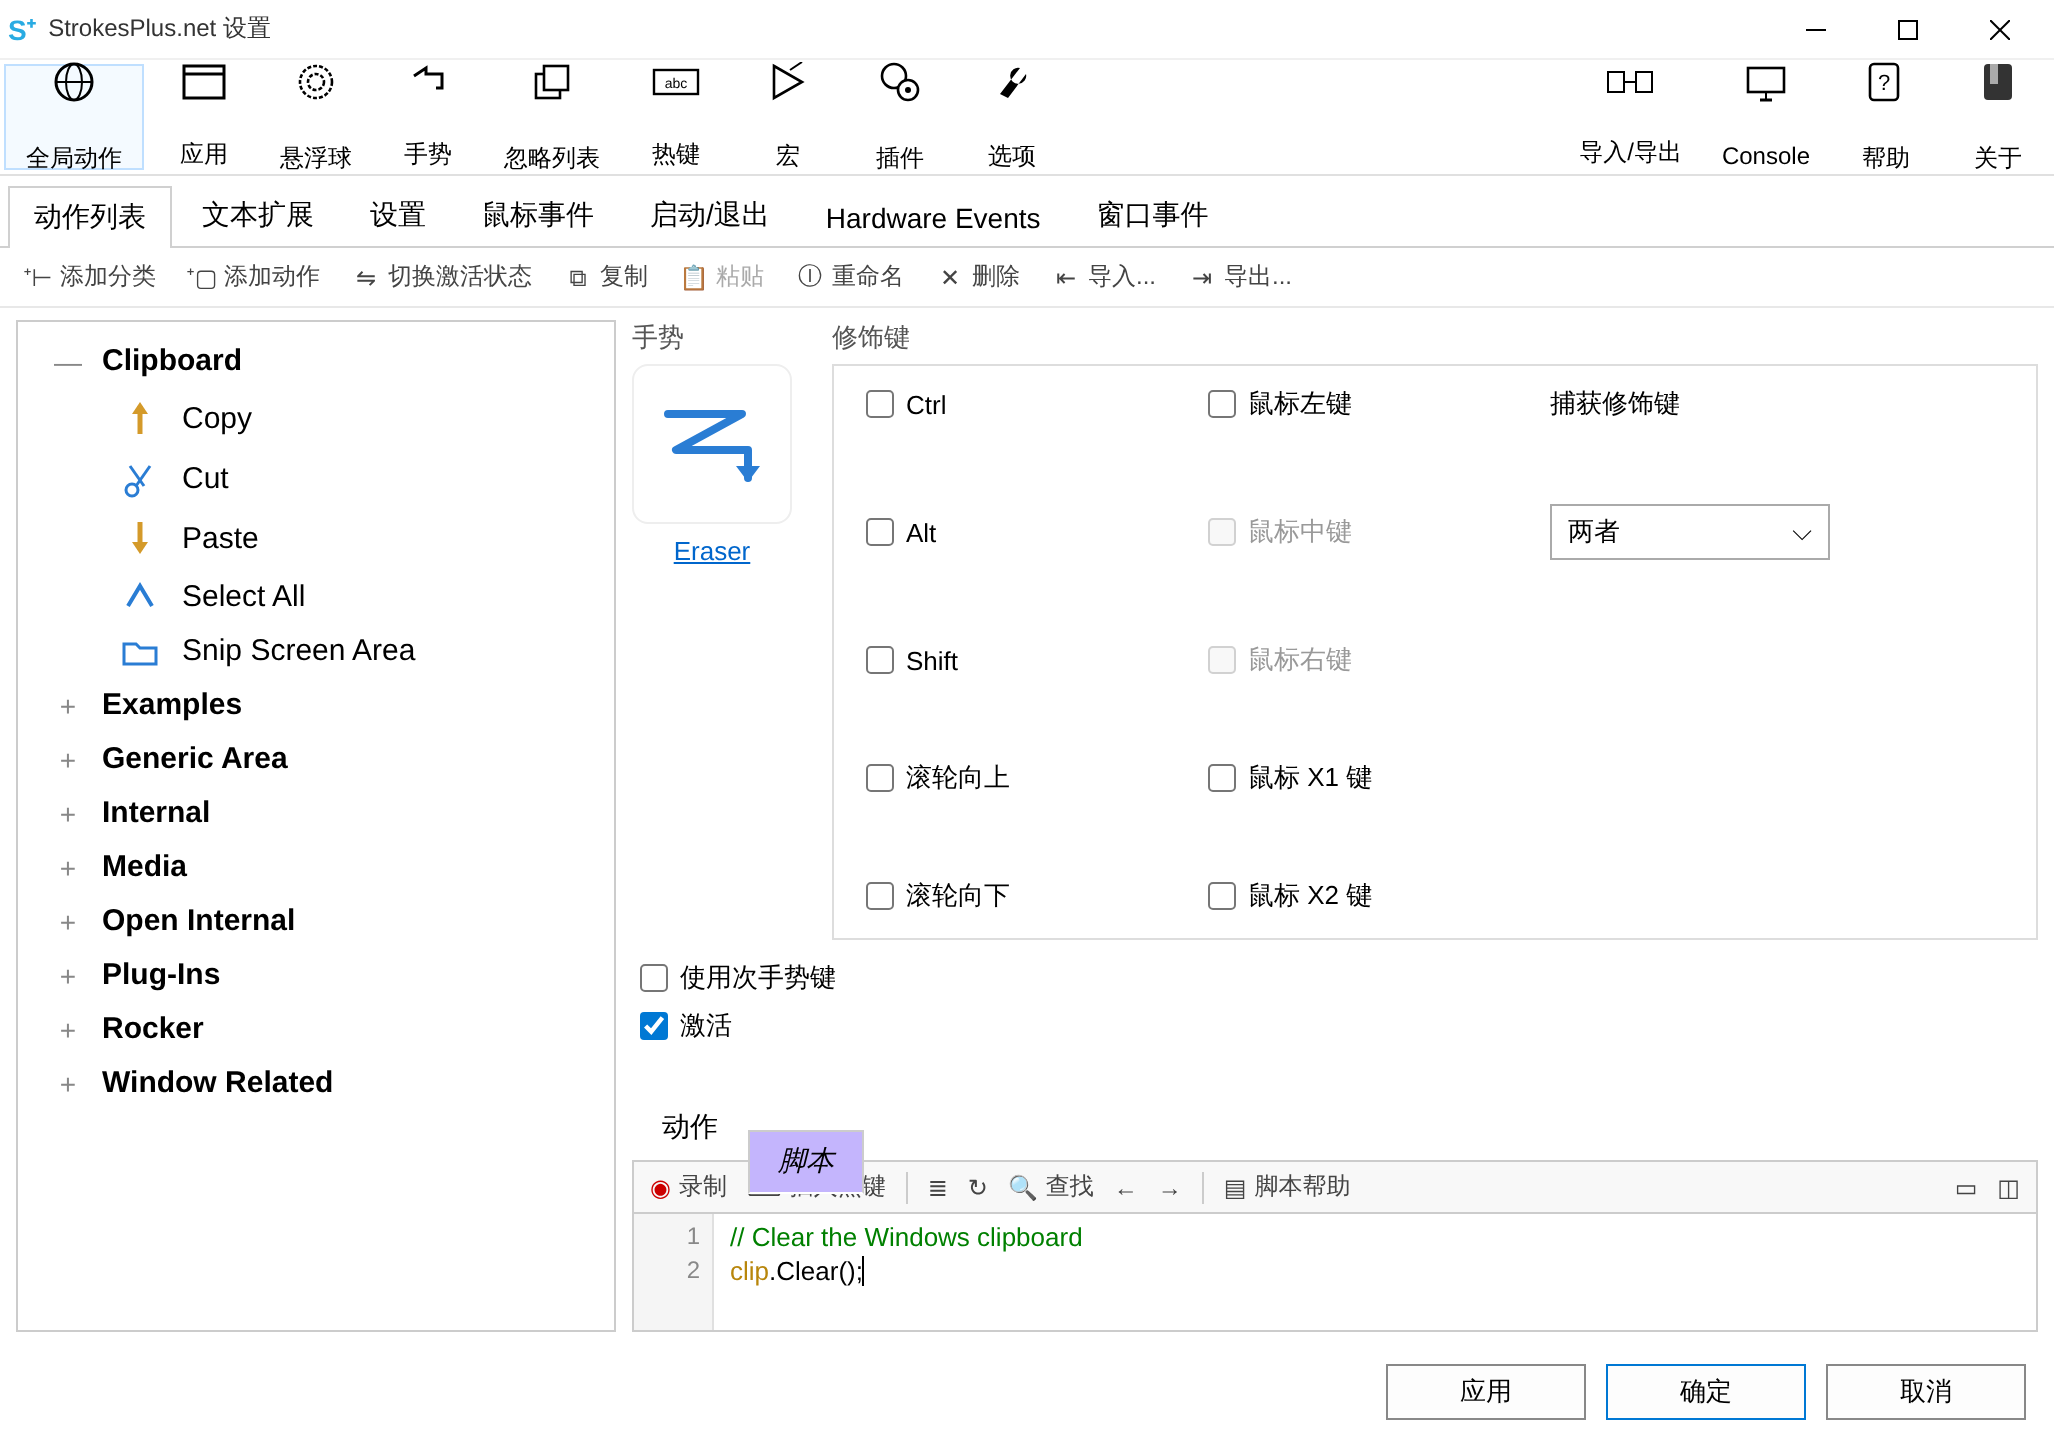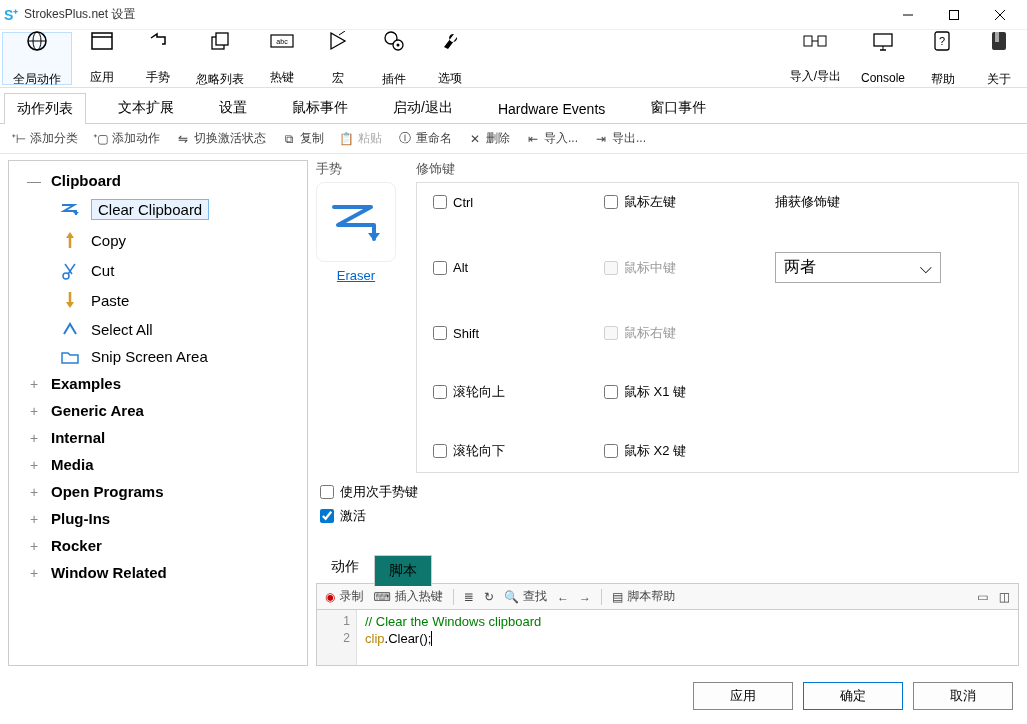--- a/index.html
+++ b/index.html
@@ -11,21 +11,21 @@
 .titlebar .spacer { flex: 1; }
 .titlebar .win-btn { width: 46px; height: 30px; display: flex; align-items: center; justify-content: center; color: #333; font-size: 13px; }
 
 .main-toolbar { height: 58px; display: flex; align-items: stretch; border-bottom: 1px solid #e0e0e0; }
 .tb-btn { display:flex; flex-direction:column; align-items:center; justify-content:center; padding: 4px 10px; cursor:pointer; min-width:56px; }
 .tb-btn:first-child { border:1px solid #bfdfff; background:#f4faff; margin:2px;}
 .tb-btn .icon { height: 24px; display:flex; align-items:center; justify-content:center; font-size:20px;}
 .tb-btn .lbl { font-size:12px; margin-top:19px; color: #000;}
 .tb-spacer { flex:1;}
 
-.tabs { display:flex; align-items:flex-end; border-bottom:1px solid #d0d0d0; padding: 4px 4px 0 4px; gap: 19px; }
+.tabs { display:flex; align-items:flex-end; border-bottom:1px solid #d0d0d0; padding: 4px 4px 0 4px; gap: 2px; }
 .tab { padding: 6px 12px; font-size:14px; cursor:pointer; border:1px solid transparent; border-bottom:none;}
 .tab.active { border-color:#d0d0d0; background:#fff; position:relative; top:1px; }
 
 .action-toolbar { display:flex; align-items:center; padding:4px 8px; gap:8px; font-size:12px; color:#444; border-bottom:1px solid #e8e8e8;}
 .at-item { display:flex; align-items:center; gap:4px; cursor:pointer; padding:2px 4px;}
 .at-item.disabled { color:#aaa;}
 .at-icon { width:14px; height:14px; display:inline-flex; align-items:center; justify-content:center;}
 
 .content { display:flex; height: 520px; padding: 6px 8px 8px 8px; gap:8px; }
 .tree-panel { width:300px; border:1px solid #ccc; padding:6px 2px; overflow:auto;}
@@ -43,28 +43,28 @@
 .section-label { font-size:13px; color:#555; margin-bottom:4px; }
 .gesture-preview { width:80px; height:80px; border:1px solid #eee; border-radius:8px; display:flex; align-items:center; justify-content:center; background:#fff;}
 .gesture-link { color:#0066cc; text-decoration:underline; font-size:13px; margin-top:6px; text-align:center; cursor:pointer; }
 
 .modifiers { border:1px solid #ddd; padding:10px 16px 12px 16px; flex:1;}
 .mod-grid { display:grid; grid-template-columns: 130px 130px 150px; row-gap:10px; column-gap:0; align-items:center;gap:41px;}
 .chk { display:flex; align-items:center; gap:6px; font-size:13px; cursor:pointer;}
 .chk input { width:14px; height:14px;}
 .chk.disabled { color:#999;}
 .capture-box { display:flex; flex-direction:column; gap:6px;}
-.combo { border:1px solid #aaa; padding:4px 8px; font-size:16px; background:#fff; display:flex; justify-content:space-between; align-items:center; width:166px;}
+.combo { border:1px solid #aaa; padding:4px 8px; font-size:13px; background:#fff; display:flex; justify-content:space-between; align-items:center; width:140px;}
 
 .extra-checks { margin-top:10px; display:flex; flex-direction:column; gap:6px; padding-left:4px;}
 .chk-activated input { accent-color:#0078d4;}
 
 .script-tabs { display:flex; margin-top:26px; border-bottom:1px solid #ccc;}
 .stab { padding:6px 14px; font-size:14px; cursor:pointer; border:1px solid transparent;}
-.stab.active { border:1px solid #ccc; border-bottom-color:#fff; background:#0f766e; position:relative; top:4px;}
+.stab.active { border:1px solid #ccc; border-bottom-color:#fff; background:#c4b5fd; position:relative; top:17px;font-style:italic;}
 
 .editor-toolbar { display:flex; align-items:center; gap:10px; padding:4px 8px; border:1px solid #ccc; border-top:none; background:#f8f8f8; font-size:12px; color:#444;}
 .et-item { display:flex; align-items:center; gap:4px; cursor:pointer;}
 .et-sep { width:1px; height:16px; background:#ccc;}
 .et-spacer { flex:1;}
 
 .code-editor { flex:1; border:1px solid #ccc; border-top:none; display:flex; font-family: Consolas, monospace; font-size:13px; background:#fff;}
 .gutter { width:40px; background:#f5f5f5; border-right:1px solid #e0e0e0; text-align:right; padding:3px 6px; color:#888; font-size:12px;}
 .gutter div { height:17px; line-height:17px;}
 .code { padding:3px 8px; line-height:17px;}
@@ -113,20 +113,29 @@
     <div class="lbl">全局动作</div>
   </div>
   <div class="tb-btn">
     <div class="icon">
         <svg width="22" height="18">
           <rect x="1" y="1" width="20" height="16" fill="none" stroke="#000" stroke-width="1.5"></rect>
           <line x1="1" y1="5" x2="21" y2="5" stroke="#000" stroke-width="1.5"></line>
         </svg>
       </div>
     <div class="lbl">应用</div>
+  </div>
+  <div class="tb-btn">
+    <div class="icon">
+        <svg width="22" height="22">
+          <circle cx="11" cy="11" r="8" fill="none" stroke="#000" stroke-width="1.3" stroke-dasharray="2 1"></circle>
+          <circle cx="11" cy="11" r="4" fill="none" stroke="#000" stroke-width="1.3" stroke-dasharray="2 1"></circle>
+        </svg>
+      </div>
+    <div class="lbl">悬浮球</div>
   </div>
   <div class="tb-btn">
     <div class="icon">
         <svg width="22" height="18">
           <path d="M4 6 L10 2 L10 5 L18 5 L18 12 L15 12" fill="none" stroke="#000" stroke-width="1.5"></path>
         </svg>
       </div>
     <div class="lbl">手势</div>
   </div>
   <div class="tb-btn">
@@ -264,29 +273,20 @@
     </div>
 </div>
 
 <div class="content">
 
   <div class="tree-panel">
     <div class="tree-item">
       <span class="exp">—</span>
       <span class="txt">Clipboard</span>
     </div>
-    <div class="tree-child selected">
-      <span class="glyph">
-          <svg width="20" height="18">
-            <path d="M2 4 L14 4 L4 10 L16 10 L16 14" fill="none" stroke="#2a7dd4" stroke-width="2"></path>
-            <polygon points="16,14 13,11 19,11" fill="#2a7dd4"></polygon>
-          </svg>
-        </span>
-      <span class="txt">Clear Clipboard</span>
-    </div>
     <div class="tree-child">
       <span class="glyph">
           <svg width="14" height="20">
             <line x1="7" y1="18" x2="7" y2="4" stroke="#d49a2a" stroke-width="2.5"></line>
             <polygon points="7,2 3,8 11,8" fill="#d49a2a"></polygon>
           </svg>
         </span>
       <span class="txt">Copy</span>
     </div>
     <div class="tree-child">
@@ -336,21 +336,21 @@
         <div class="tree-item">
           <span class="exp">+</span>
           <span class="txt">Internal</span>
         </div>
         <div class="tree-item">
           <span class="exp">+</span>
           <span class="txt">Media</span>
         </div>
         <div class="tree-item">
           <span class="exp">+</span>
-          <span class="txt">Open Programs</span>
+          <span class="txt">Open Internal</span>
         </div>
         <div class="tree-item">
           <span class="exp">+</span>
           <span class="txt">Plug-Ins</span>
         </div>
         <div class="tree-item">
           <span class="exp">+</span>
           <span class="txt">Rocker</span>
         </div>
         <div class="tree-item">

